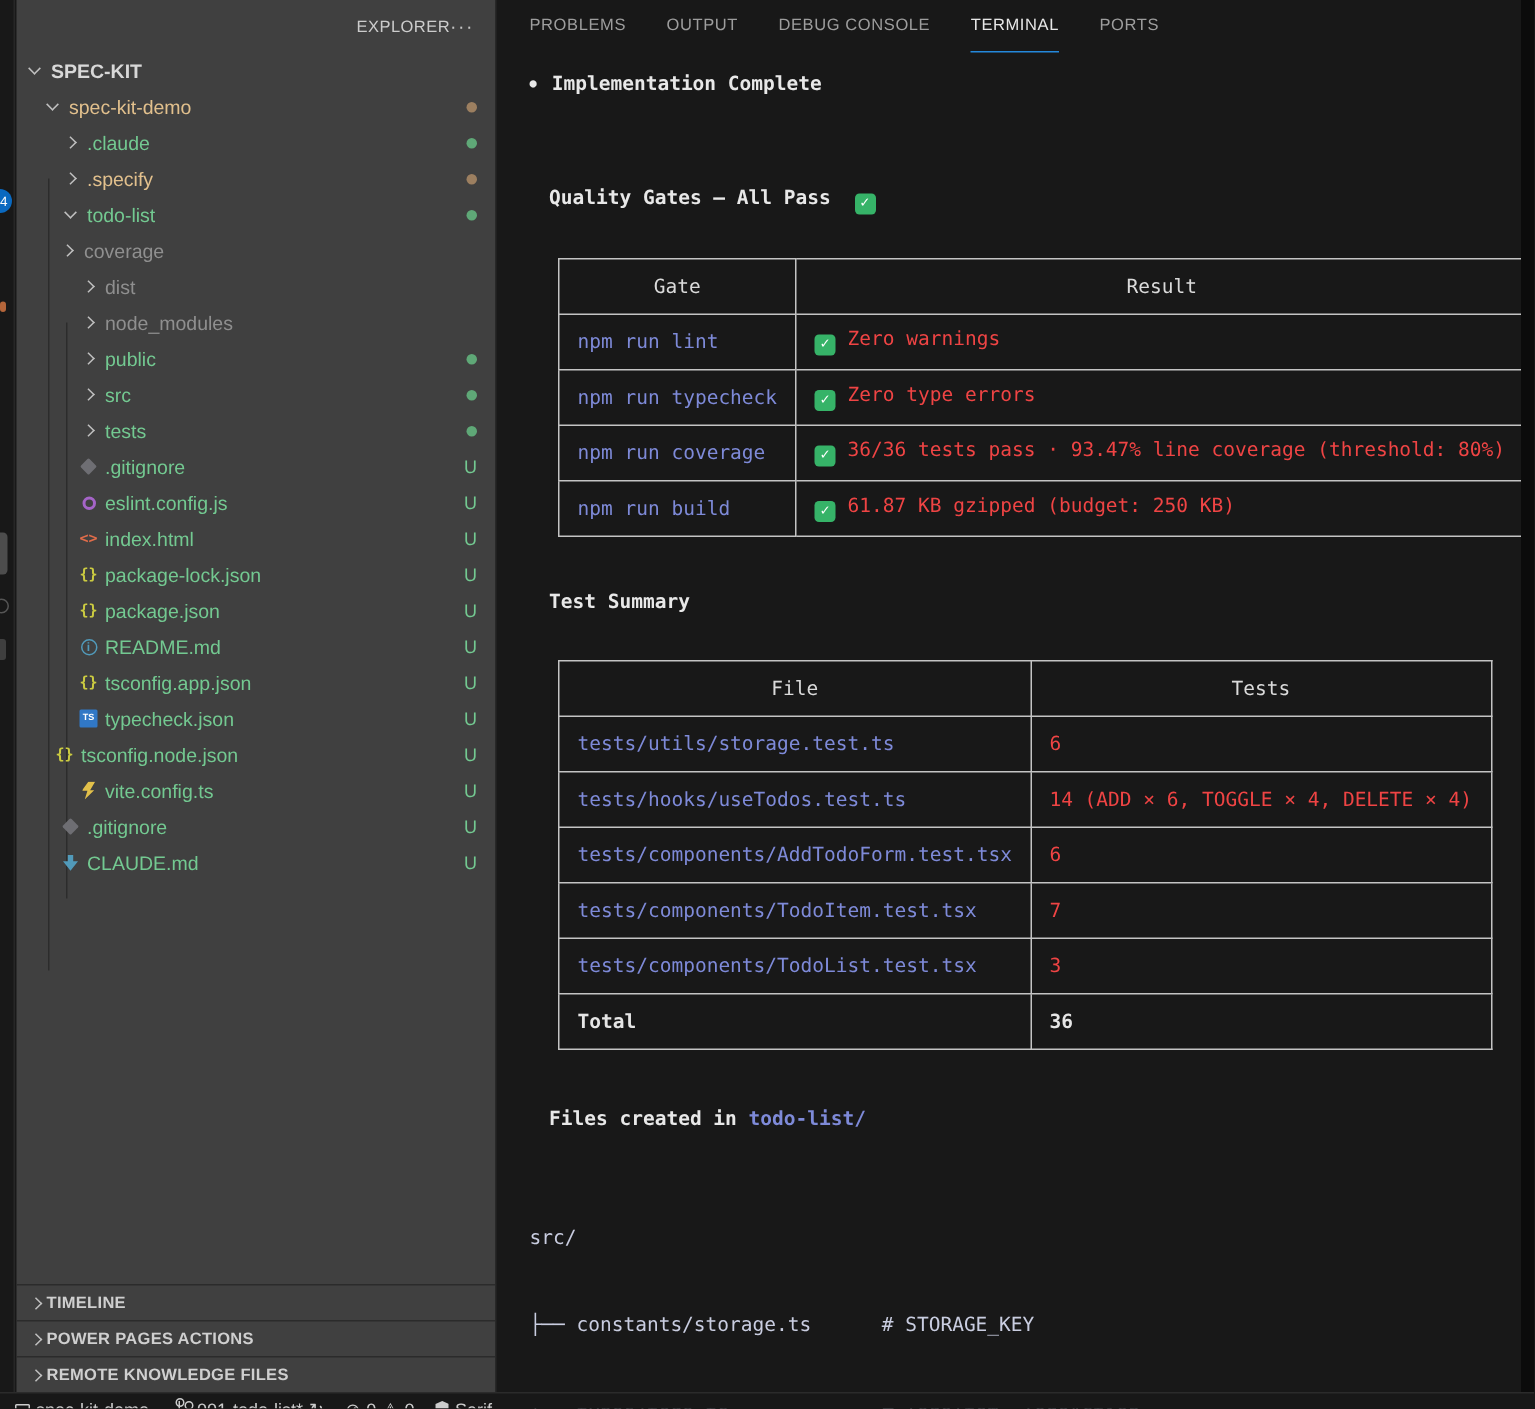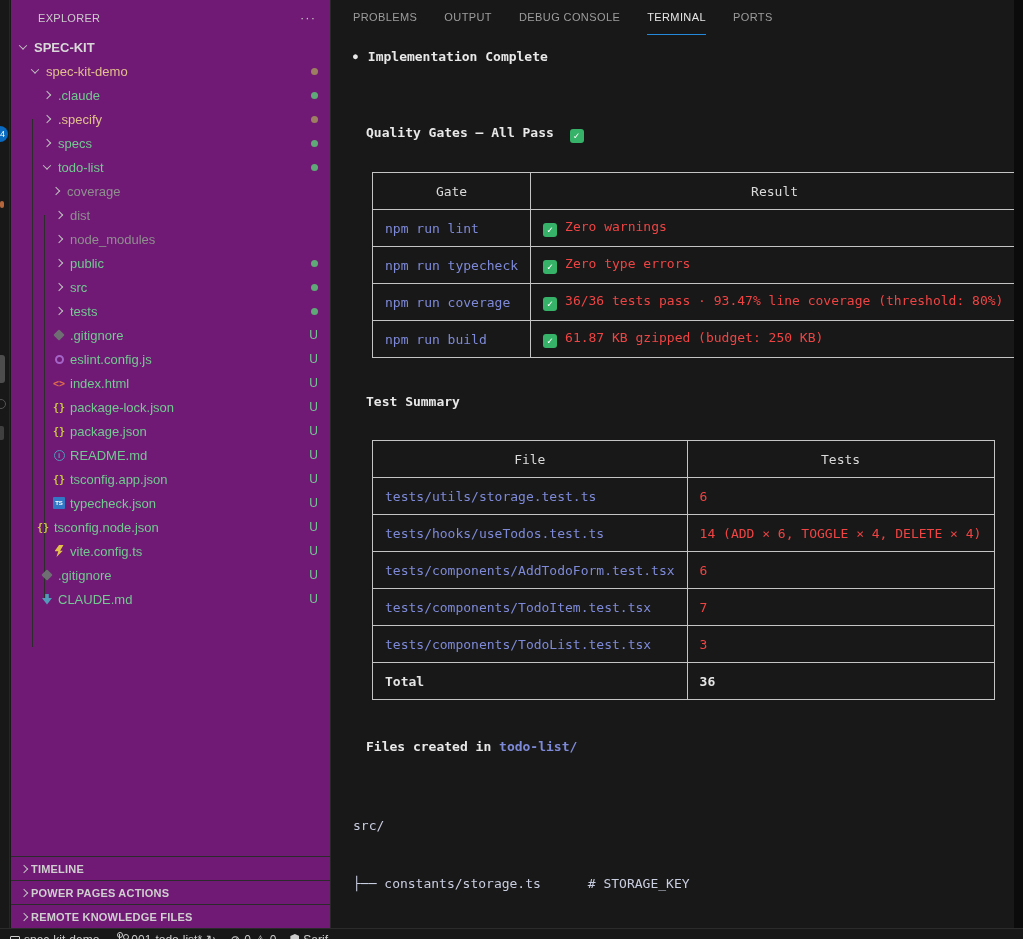--- a/index.html
+++ b/index.html
@@ -12,21 +12,21 @@
                     background:#181818; border-right:1px solid #262626; z-index:5; }
   .act-badge { position:absolute; left:-8px; top:126px; width:16px; height:16px; border-radius:50%;
                background:#0a69c0; color:#fff; font-size:9px; text-align:right; line-height:16px;
                padding-right:3px; }
   .act-orange { position:absolute; left:0; top:201px; width:4px; height:7px; background:#b4653a; border-radius:2px; }
   .act-g1 { position:absolute; left:-3px; top:355px; width:8px; height:28px; background:#4d4d4d; border-radius:3px; }
   .act-g2 { position:absolute; left:-4px; top:399px; width:10px; height:10px; border:1.5px solid #555; border-radius:50%; }
   .act-g3 { position:absolute; left:-3px; top:426px; width:7px; height:14px; background:#3f3f3f; border-radius:2px; }
 
   
-  .sidebar { position:absolute; left:11px; top:0; width:319px; height:928px; background:#701a75; }
+  .sidebar { position:absolute; left:11px; top:0; width:319px; height:928px; background:#404040;text-align:right; }
   .sb-head { height:35px; display:flex; align-items:center; padding:0 14px 0 27px;
              color:#cccccc; font-size:11px; }
   .sb-title { flex:1; letter-spacing:0.3px; }
   .sb-more { color:#c5c5c5; font-size:13px; letter-spacing:1px; cursor:pointer; }
   .tree { position:relative; }
   .guide { position:absolute; width:1px; background:#2c2c2c; }
   .g1 { left:21px; top:84px; height:528px; }
   .g2 { left:33px; top:180px; height:384px; }
   .row { height:24px; display:flex; align-items:center; padding-right:12px; font-size:13px;
          color:#cccccc; position:relative; }
@@ -150,33 +150,26 @@
       </div>
       <div class="row" style="padding-left:28px">
         <span class="slot">
             <i class="chev r"></i>
           </span>
         <span class="nm c-tan">.specify</span>
         <span class="dot tn"></span>
       </div>
       <div class="row" style="padding-left:28px">
         <span class="slot">
-            <i class="chev r"></i>
-          </span>
-        <span class="nm c-green">specs</span>
-        <span class="dot gn"></span>
-      </div>
-      <div class="row" style="padding-left:28px">
-        <span class="slot">
             <i class="chev d"></i>
           </span>
         <span class="nm c-green">todo-list</span>
         <span class="dot gn"></span>
       </div>
-      <div class="row" style="padding-left:37px">
+      <div class="row" style="padding-left:26px">
         <span class="slot">
             <i class="chev r"></i>
           </span>
         <span class="nm c-gray">coverage</span>
       </div>
       <div class="row" style="padding-left:40px">
         <span class="slot">
             <i class="chev r"></i>
           </span>
         <span class="nm c-gray">dist</span>

